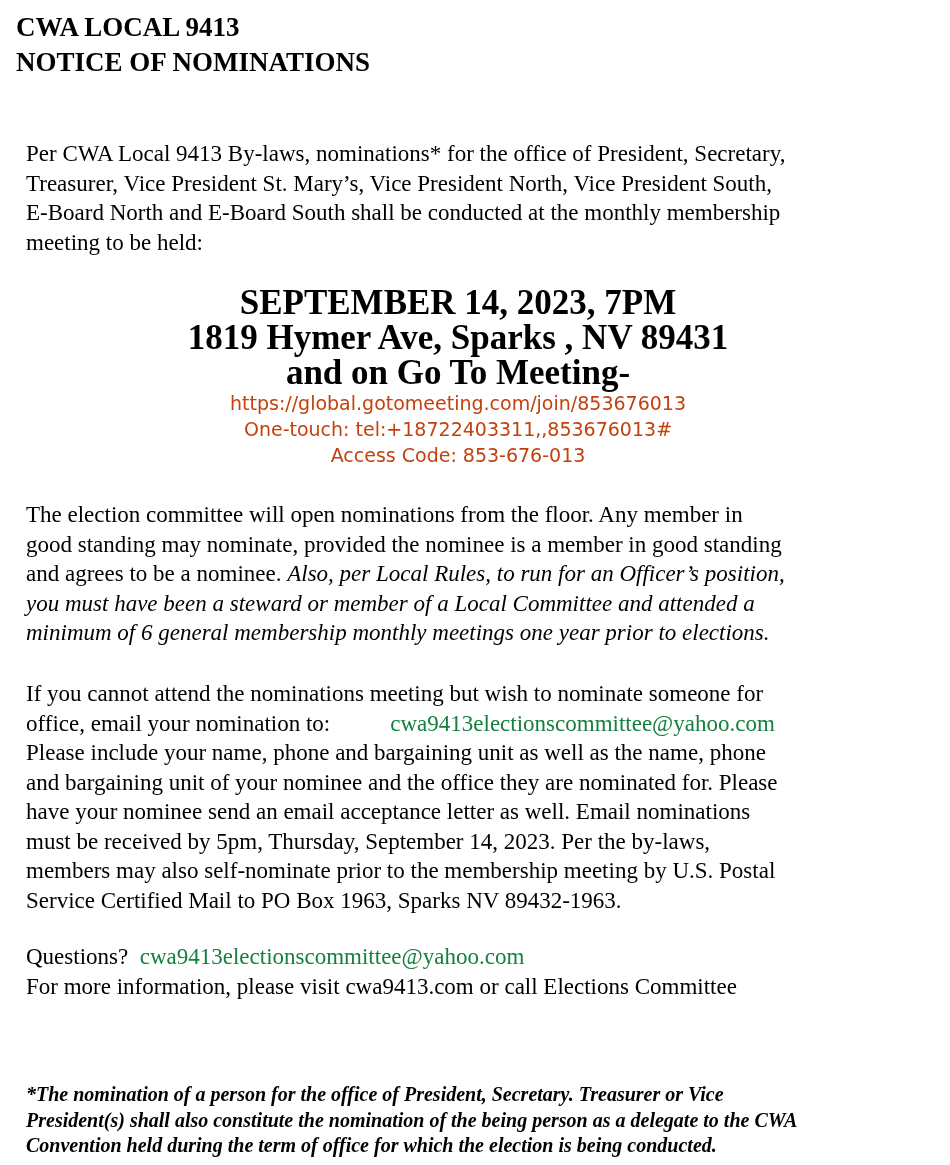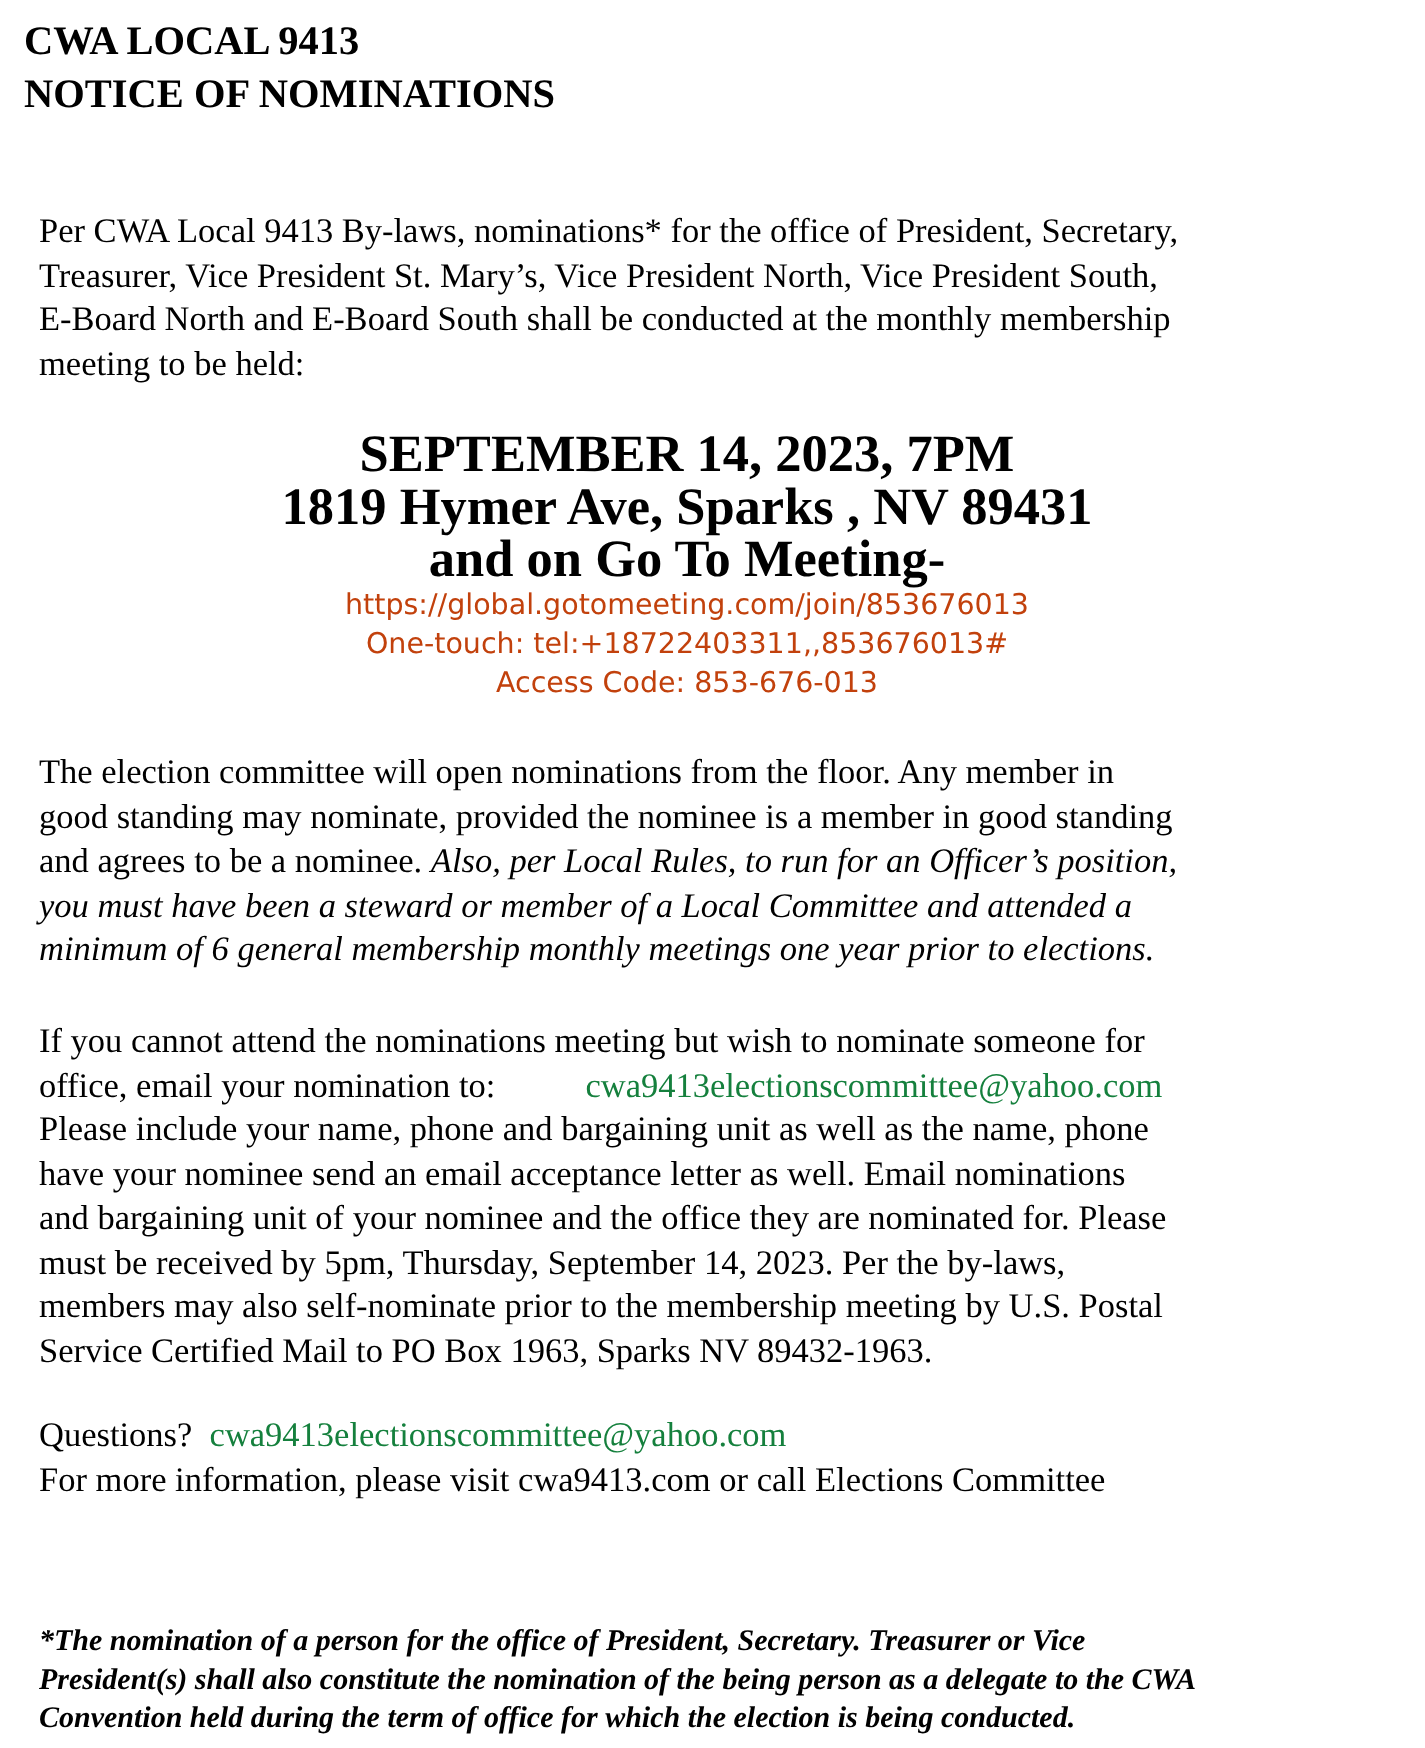--- a/index.html
+++ b/index.html
@@ -59,22 +59,22 @@
   <span class="line">good standing may nominate, provided the nominee is a member in good standing</span>
   <span class="line"><span>and agrees to be a nominee. </span><span class="ital">Also, per Local Rules, to run for an Officer’s position,</span></span>
   <span class="line ital">you must have been a steward or member of a Local Committee and attended a</span>
   <span class="line ital">minimum of 6 general membership monthly meetings one year prior to elections.</span>
 </div>
 
 <div class="para p3">
   <span class="line">If you cannot attend the nominations meeting but wish to nominate someone for</span>
   <span class="line"><span>office, email your nomination to:</span><span class="gap"></span><a class="link">cwa9413electionscommittee@yahoo.com</a></span>
   <span class="line">Please include your name, phone and bargaining unit as well as the name, phone</span>
+  <span class="line">and bargaining unit of your nominee and the office they are nominated for. Please</span>
   <span class="line">have your nominee send an email acceptance letter as well.  Email nominations</span>
-  <span class="line">and bargaining unit of your nominee and the office they are nominated for. Please</span>
   <span class="line">must be received by 5pm, Thursday,  September 14, 2023. Per the by-laws,</span>
   <span class="line">members may also self-nominate prior to the membership meeting by U.S. Postal</span>
   <span class="line">Service Certified Mail to PO Box 1963, Sparks NV 89432-1963.</span>
 </div>
 
 <div class="para p4">
   <span class="line"><span>Questions?</span>&nbsp;&nbsp;<a class="link">cwa9413electionscommittee@yahoo.com</a></span>
   <span class="line">For more information, please visit cwa9413.com or call Elections Committee</span>
 </div>
 

